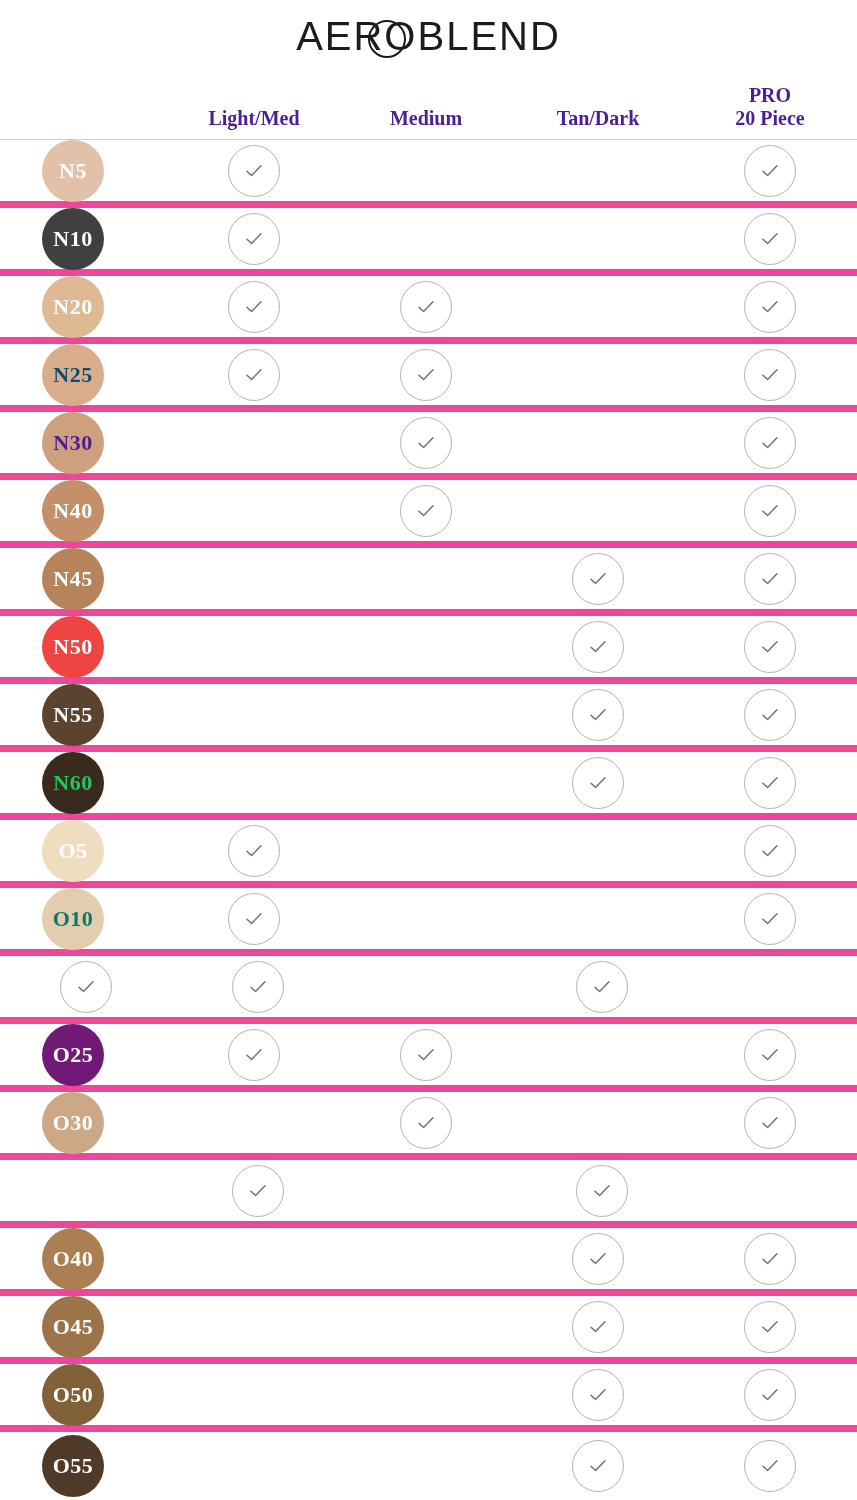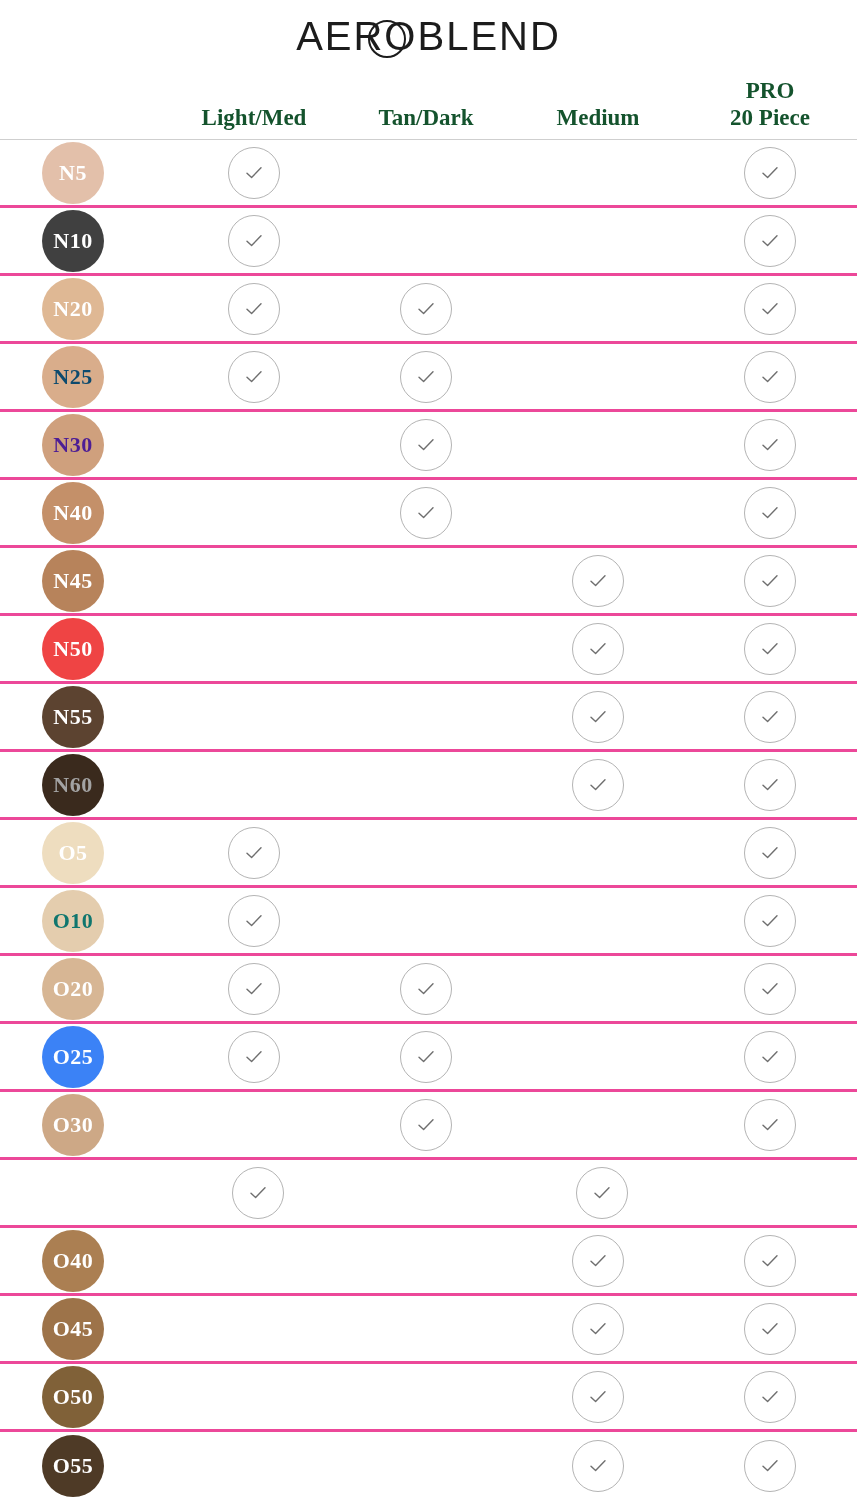--- a/index.html
+++ b/index.html
@@ -69,34 +69,34 @@
     height: 68px;
     border-bottom: 1px solid #cfcfcf;
     box-sizing: border-box;
   }
   .col-swatch { width: 168px; flex: 0 0 168px; }
   .col-check  { width: 172px; flex: 0 0 172px; text-align: center; }
 
   .thead .col-check {
     font-family: "Liberation Serif", serif;
     font-weight: 700;
-    font-size: 23px;
-    color: #14532d;
+    font-size: 20px;
+    color: #4c1d95;
     line-height: 1.18;
     padding-bottom: 8px;
   }
   .thead .col-check .two-line {
     display: block;
   }
 
   .row {
     display: flex;
     align-items: center;
     height: 68px;
-    border-bottom: 3px solid #ec4899;
+    border-bottom: 7px solid #ec4899;
     box-sizing: border-box;
   }
   .row.last { border-bottom: none; }
 
   .swatch-cell {
     display: flex;
     align-items: center;
     justify-content: flex-start;
     padding-left: 42px;
     box-sizing: border-box;
@@ -143,24 +143,24 @@
   </div>
 
   <div class="table">
 
     <div class="thead">
       <div class="col-swatch"></div>
       <div class="col-check">
         <span class="two-line">Light/Med</span>
       </div>
       <div class="col-check">
-        <span class="two-line">Tan/Dark</span>
+        <span class="two-line">Medium</span>
       </div>
       <div class="col-check">
-        <span class="two-line">Medium</span>
+        <span class="two-line">Tan/Dark</span>
       </div>
       <div class="col-check">
         <span class="two-line">PRO</span>
         <span class="two-line">20 Piece</span>
       </div>
     </div>
 
     <div id="rows">
         <div class="row">
           <div class="col-swatch swatch-cell">
@@ -454,21 +454,21 @@
           <div class="col-check check-cell">
             <div class="check">
               <svg width="26" height="26" viewBox="0 0 26 26" aria-hidden="true">
                 <path d="M6 13.2 L10.6 17.6 L20 7.8" fill="none" stroke="#6f6f6f" stroke-width="1.4" stroke-linecap="round" stroke-linejoin="round"></path>
               </svg>
             </div>
           </div>
         </div>
         <div class="row">
           <div class="col-swatch swatch-cell">
-            <div class="swatch" style="background: rgb(58, 42, 29); color: #a3a3a3;">N60</div>
+            <div class="swatch" style="background: rgb(58, 42, 29); color: #22c55e;">N60</div>
           </div>
           <div class="col-check check-cell">
             <div class="check hidden">
               <svg width="26" height="26" viewBox="0 0 26 26" aria-hidden="true">
                 <path d="M6 13.2 L10.6 17.6 L20 7.8" fill="none" stroke="#6f6f6f" stroke-width="1.4" stroke-linecap="round" stroke-linejoin="round"></path>
               </svg>
             </div>
           </div>
           <div class="col-check check-cell">
             <div class="check hidden">
@@ -552,55 +552,52 @@
           </div>
           <div class="col-check check-cell">
             <div class="check">
               <svg width="26" height="26" viewBox="0 0 26 26" aria-hidden="true">
                 <path d="M6 13.2 L10.6 17.6 L20 7.8" fill="none" stroke="#6f6f6f" stroke-width="1.4" stroke-linecap="round" stroke-linejoin="round"></path>
               </svg>
             </div>
           </div>
         </div>
         <div class="row">
-          <div class="col-swatch swatch-cell">
-            <div class="swatch" style="background: rgb(215, 182, 148); color: rgb(255, 255, 255);">O20</div>
-          </div>
-          <div class="col-check check-cell">
-            <div class="check">
-              <svg width="26" height="26" viewBox="0 0 26 26" aria-hidden="true">
-                <path d="M6 13.2 L10.6 17.6 L20 7.8" fill="none" stroke="#6f6f6f" stroke-width="1.4" stroke-linecap="round" stroke-linejoin="round"></path>
-              </svg>
-            </div>
-          </div>
-          <div class="col-check check-cell">
-            <div class="check">
-              <svg width="26" height="26" viewBox="0 0 26 26" aria-hidden="true">
-                <path d="M6 13.2 L10.6 17.6 L20 7.8" fill="none" stroke="#6f6f6f" stroke-width="1.4" stroke-linecap="round" stroke-linejoin="round"></path>
-              </svg>
-            </div>
-          </div>
-          <div class="col-check check-cell">
-            <div class="check hidden">
-              <svg width="26" height="26" viewBox="0 0 26 26" aria-hidden="true">
-                <path d="M6 13.2 L10.6 17.6 L20 7.8" fill="none" stroke="#6f6f6f" stroke-width="1.4" stroke-linecap="round" stroke-linejoin="round"></path>
-              </svg>
-            </div>
-          </div>
-          <div class="col-check check-cell">
-            <div class="check">
-              <svg width="26" height="26" viewBox="0 0 26 26" aria-hidden="true">
-                <path d="M6 13.2 L10.6 17.6 L20 7.8" fill="none" stroke="#6f6f6f" stroke-width="1.4" stroke-linecap="round" stroke-linejoin="round"></path>
-              </svg>
-            </div>
-          </div>
-        </div>
-        <div class="row">
-          <div class="col-swatch swatch-cell">
-            <div class="swatch" style="background: #3b82f6; color: rgb(255, 255, 255);">O25</div>
+          <div class="col-check check-cell">
+            <div class="check">
+              <svg width="26" height="26" viewBox="0 0 26 26" aria-hidden="true">
+                <path d="M6 13.2 L10.6 17.6 L20 7.8" fill="none" stroke="#6f6f6f" stroke-width="1.4" stroke-linecap="round" stroke-linejoin="round"></path>
+              </svg>
+            </div>
+          </div>
+          <div class="col-check check-cell">
+            <div class="check">
+              <svg width="26" height="26" viewBox="0 0 26 26" aria-hidden="true">
+                <path d="M6 13.2 L10.6 17.6 L20 7.8" fill="none" stroke="#6f6f6f" stroke-width="1.4" stroke-linecap="round" stroke-linejoin="round"></path>
+              </svg>
+            </div>
+          </div>
+          <div class="col-check check-cell">
+            <div class="check hidden">
+              <svg width="26" height="26" viewBox="0 0 26 26" aria-hidden="true">
+                <path d="M6 13.2 L10.6 17.6 L20 7.8" fill="none" stroke="#6f6f6f" stroke-width="1.4" stroke-linecap="round" stroke-linejoin="round"></path>
+              </svg>
+            </div>
+          </div>
+          <div class="col-check check-cell">
+            <div class="check">
+              <svg width="26" height="26" viewBox="0 0 26 26" aria-hidden="true">
+                <path d="M6 13.2 L10.6 17.6 L20 7.8" fill="none" stroke="#6f6f6f" stroke-width="1.4" stroke-linecap="round" stroke-linejoin="round"></path>
+              </svg>
+            </div>
+          </div>
+        </div>
+        <div class="row">
+          <div class="col-swatch swatch-cell">
+            <div class="swatch" style="background: #701a75; color: rgb(255, 255, 255);">O25</div>
           </div>
           <div class="col-check check-cell">
             <div class="check">
               <svg width="26" height="26" viewBox="0 0 26 26" aria-hidden="true">
                 <path d="M6 13.2 L10.6 17.6 L20 7.8" fill="none" stroke="#6f6f6f" stroke-width="1.4" stroke-linecap="round" stroke-linejoin="round"></path>
               </svg>
             </div>
           </div>
           <div class="col-check check-cell">
             <div class="check">

